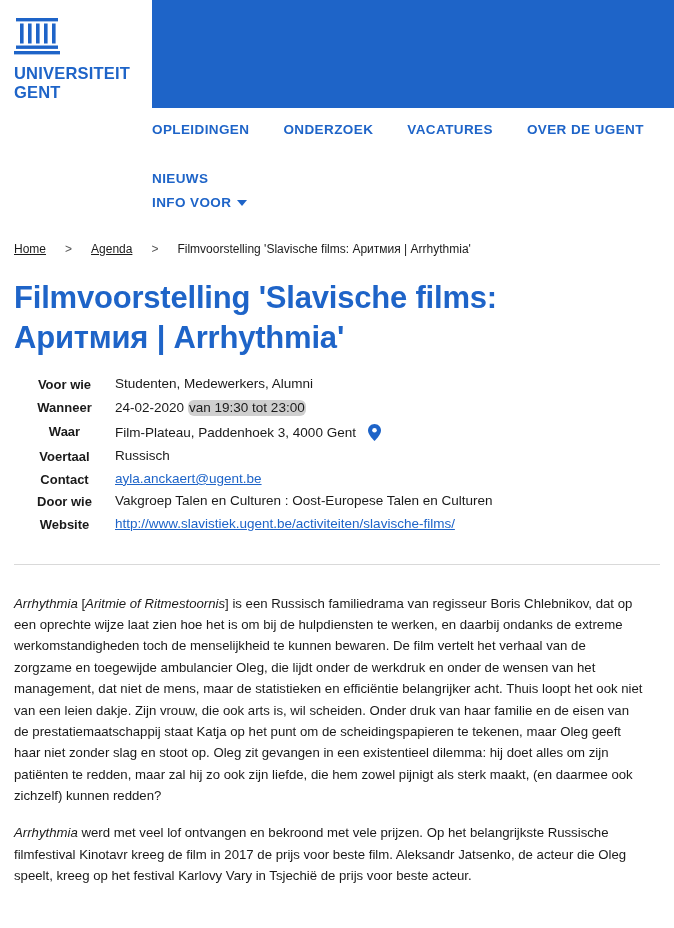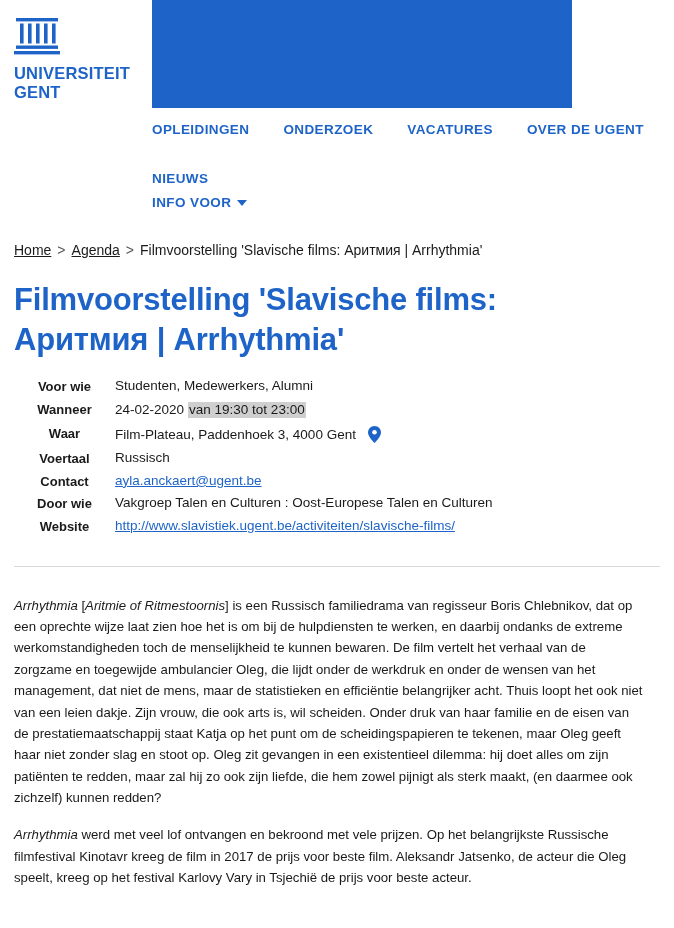--- a/index.html
+++ b/index.html
@@ -10,21 +10,21 @@
     height: 928px;
     background: #ffffff;
     font-family: "Liberation Sans", sans-serif;
     color: #1a1a1a;
     overflow: hidden;
   }
 
   
   .header {
     display: flex;
-    width: 572px;
+    width: 674px;
     height: 108px;
   }
   .logo-block {
     width: 152px;
     height: 108px;
     background: #ffffff;
     padding: 16px 0 0 14px;
   }
   .logo-mark {
     width: 46px;
@@ -83,25 +83,25 @@
     border-top: 6px solid #1e64c8;
     vertical-align: middle;
   }
 
   
   .content {
     padding: 0 14px 0 14px;
   }
   .breadcrumb {
     margin-top: 32px;
-    font-size: 14px;
+    font-size: 12px;
     color: #333;
     display: flex;
     align-items: center;
-    gap: 6px;
+    gap: 19px;
     flex-wrap: wrap;
   }
   .crumb-link {
     color: #1a1a1a;
     text-decoration: underline;
     cursor: pointer;
   }
   .crumb-sep { color: #555; }
   .crumb-current { color: #1a1a1a; }
 
@@ -140,20 +140,21 @@
     color: #1a1a1a;
     font-size: 13.5px;
     display: flex;
     align-items: center;
     flex-wrap: wrap;
     gap: 4px;
   }
   .hl {
     background: #cfcfcf;
     padding: 1px 1px;
+    border-radius: 6px;
   }
   .meta-link {
     color: #1e64c8;
     text-decoration: underline;
     cursor: pointer;
     font-size: 13.5px;
     word-break: break-all;
   }
   .pin {
     display: inline-block;

